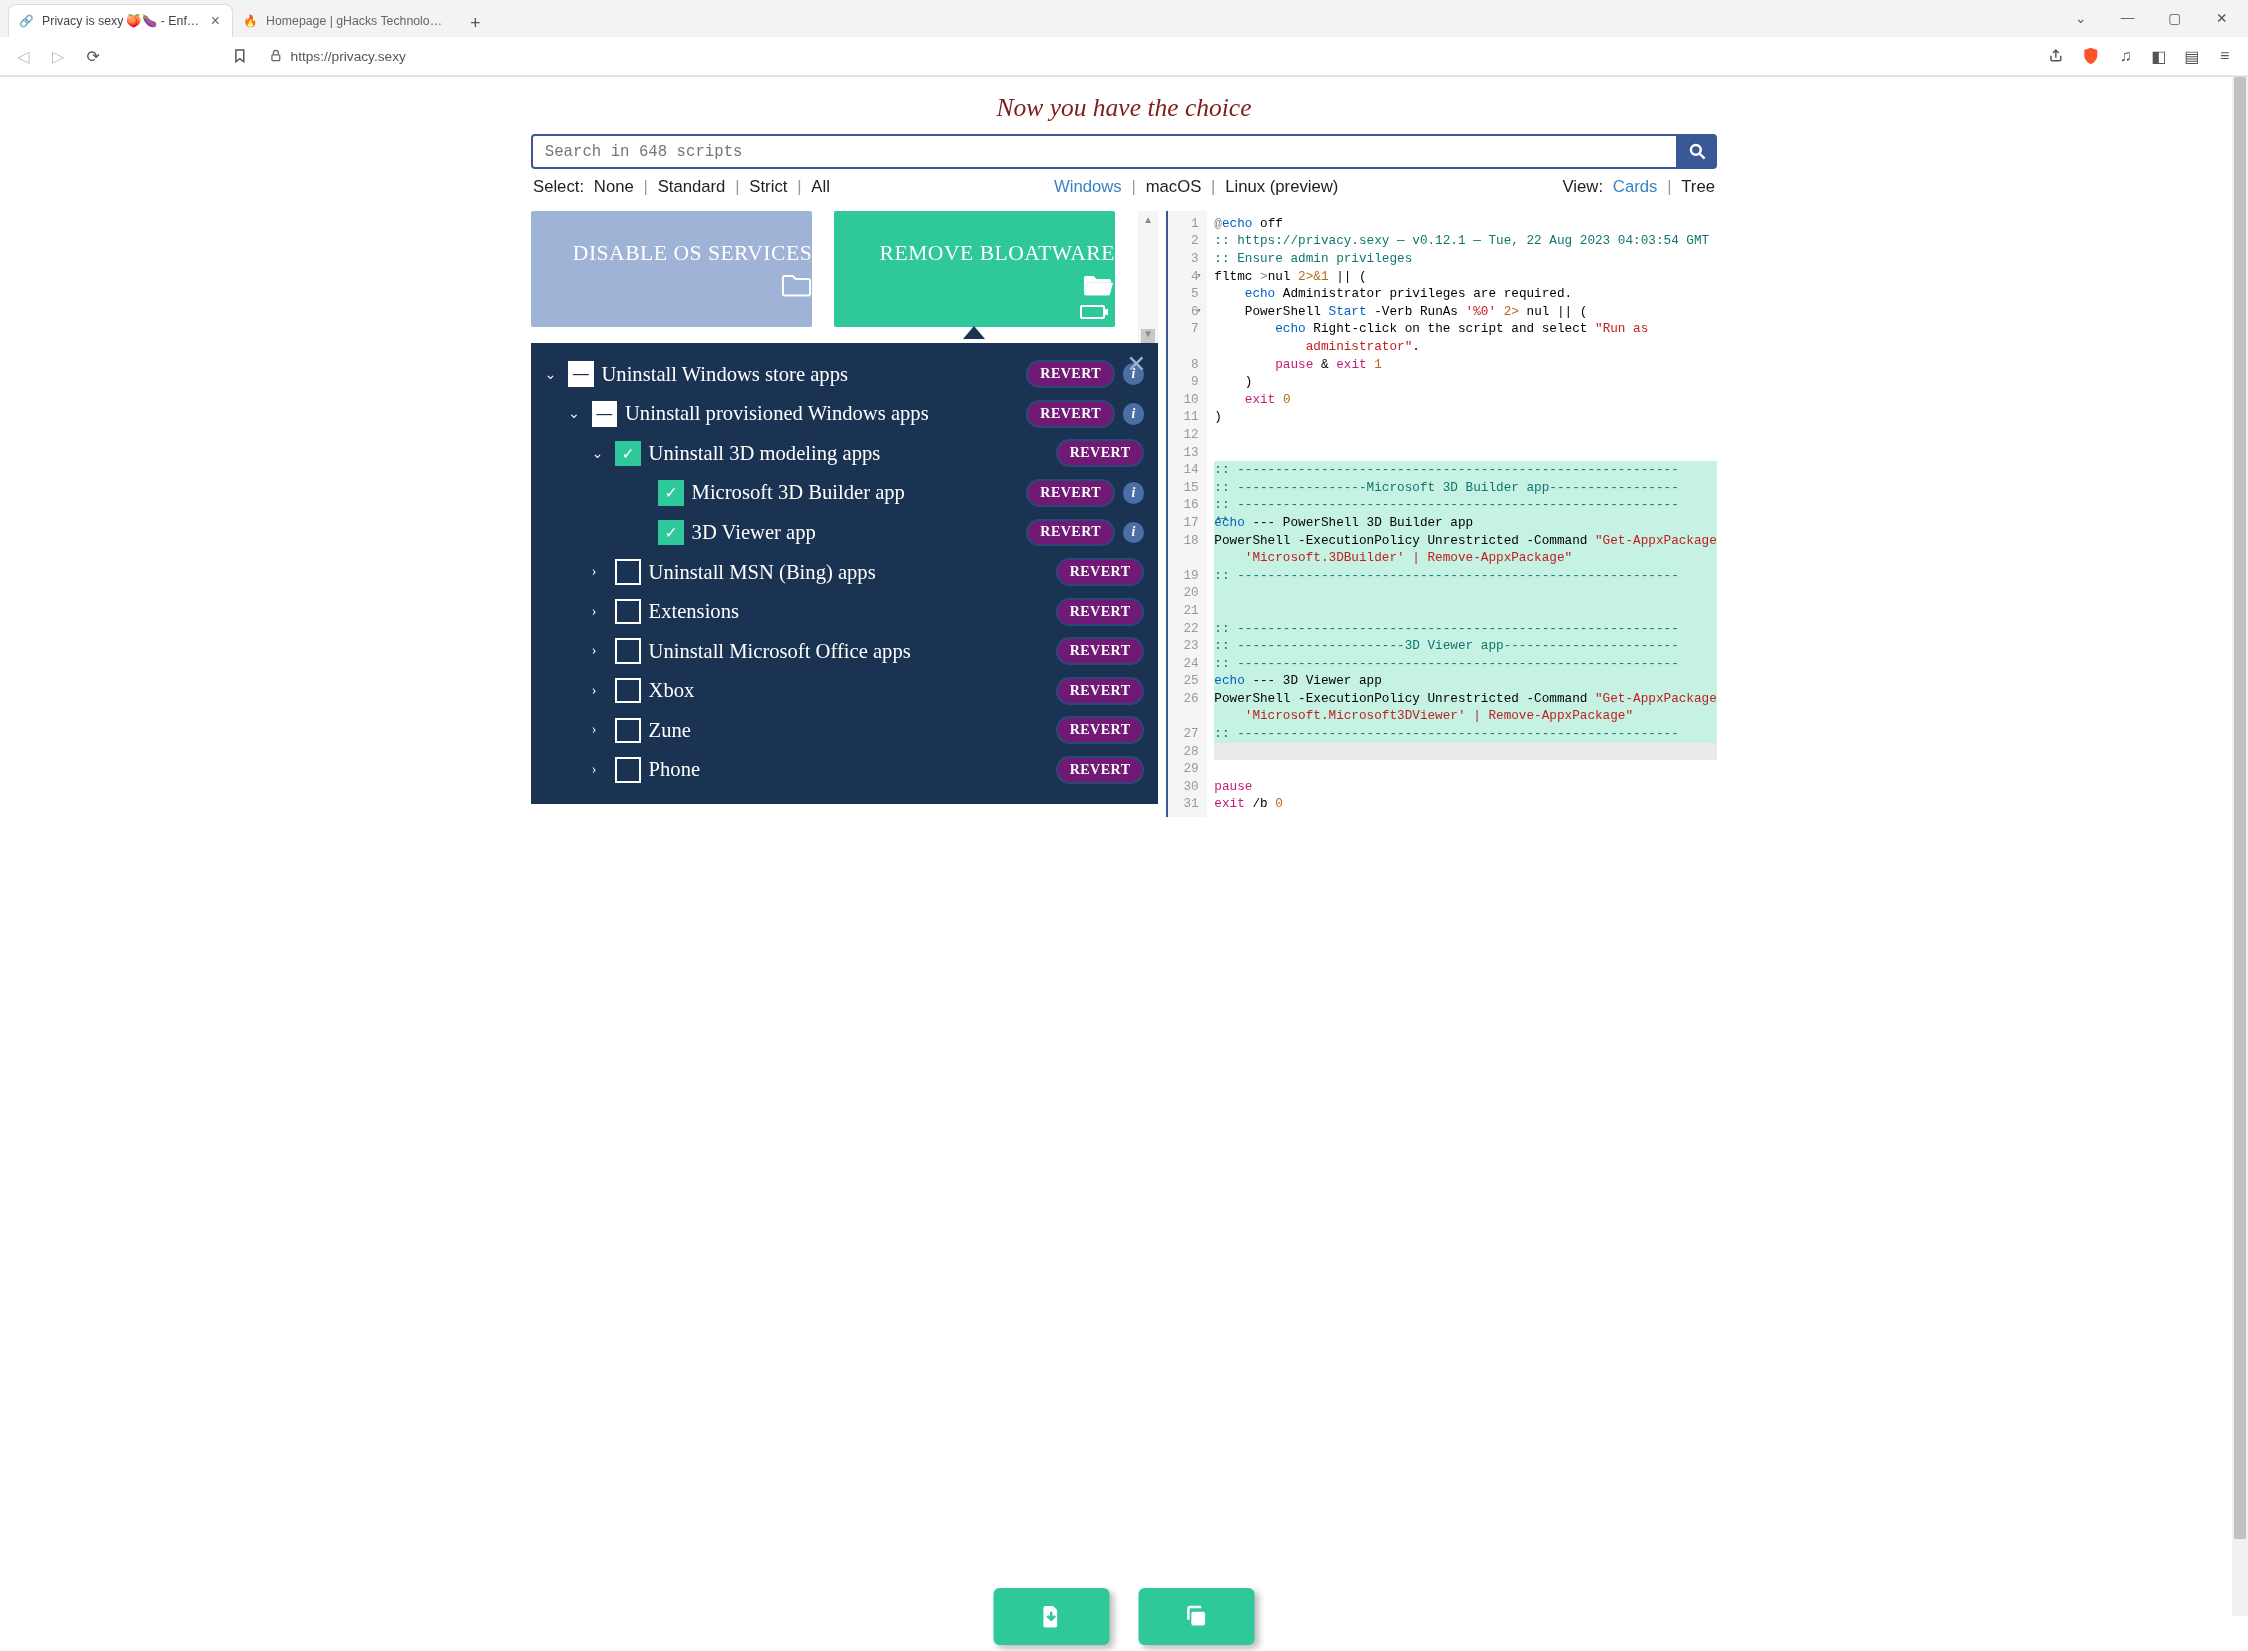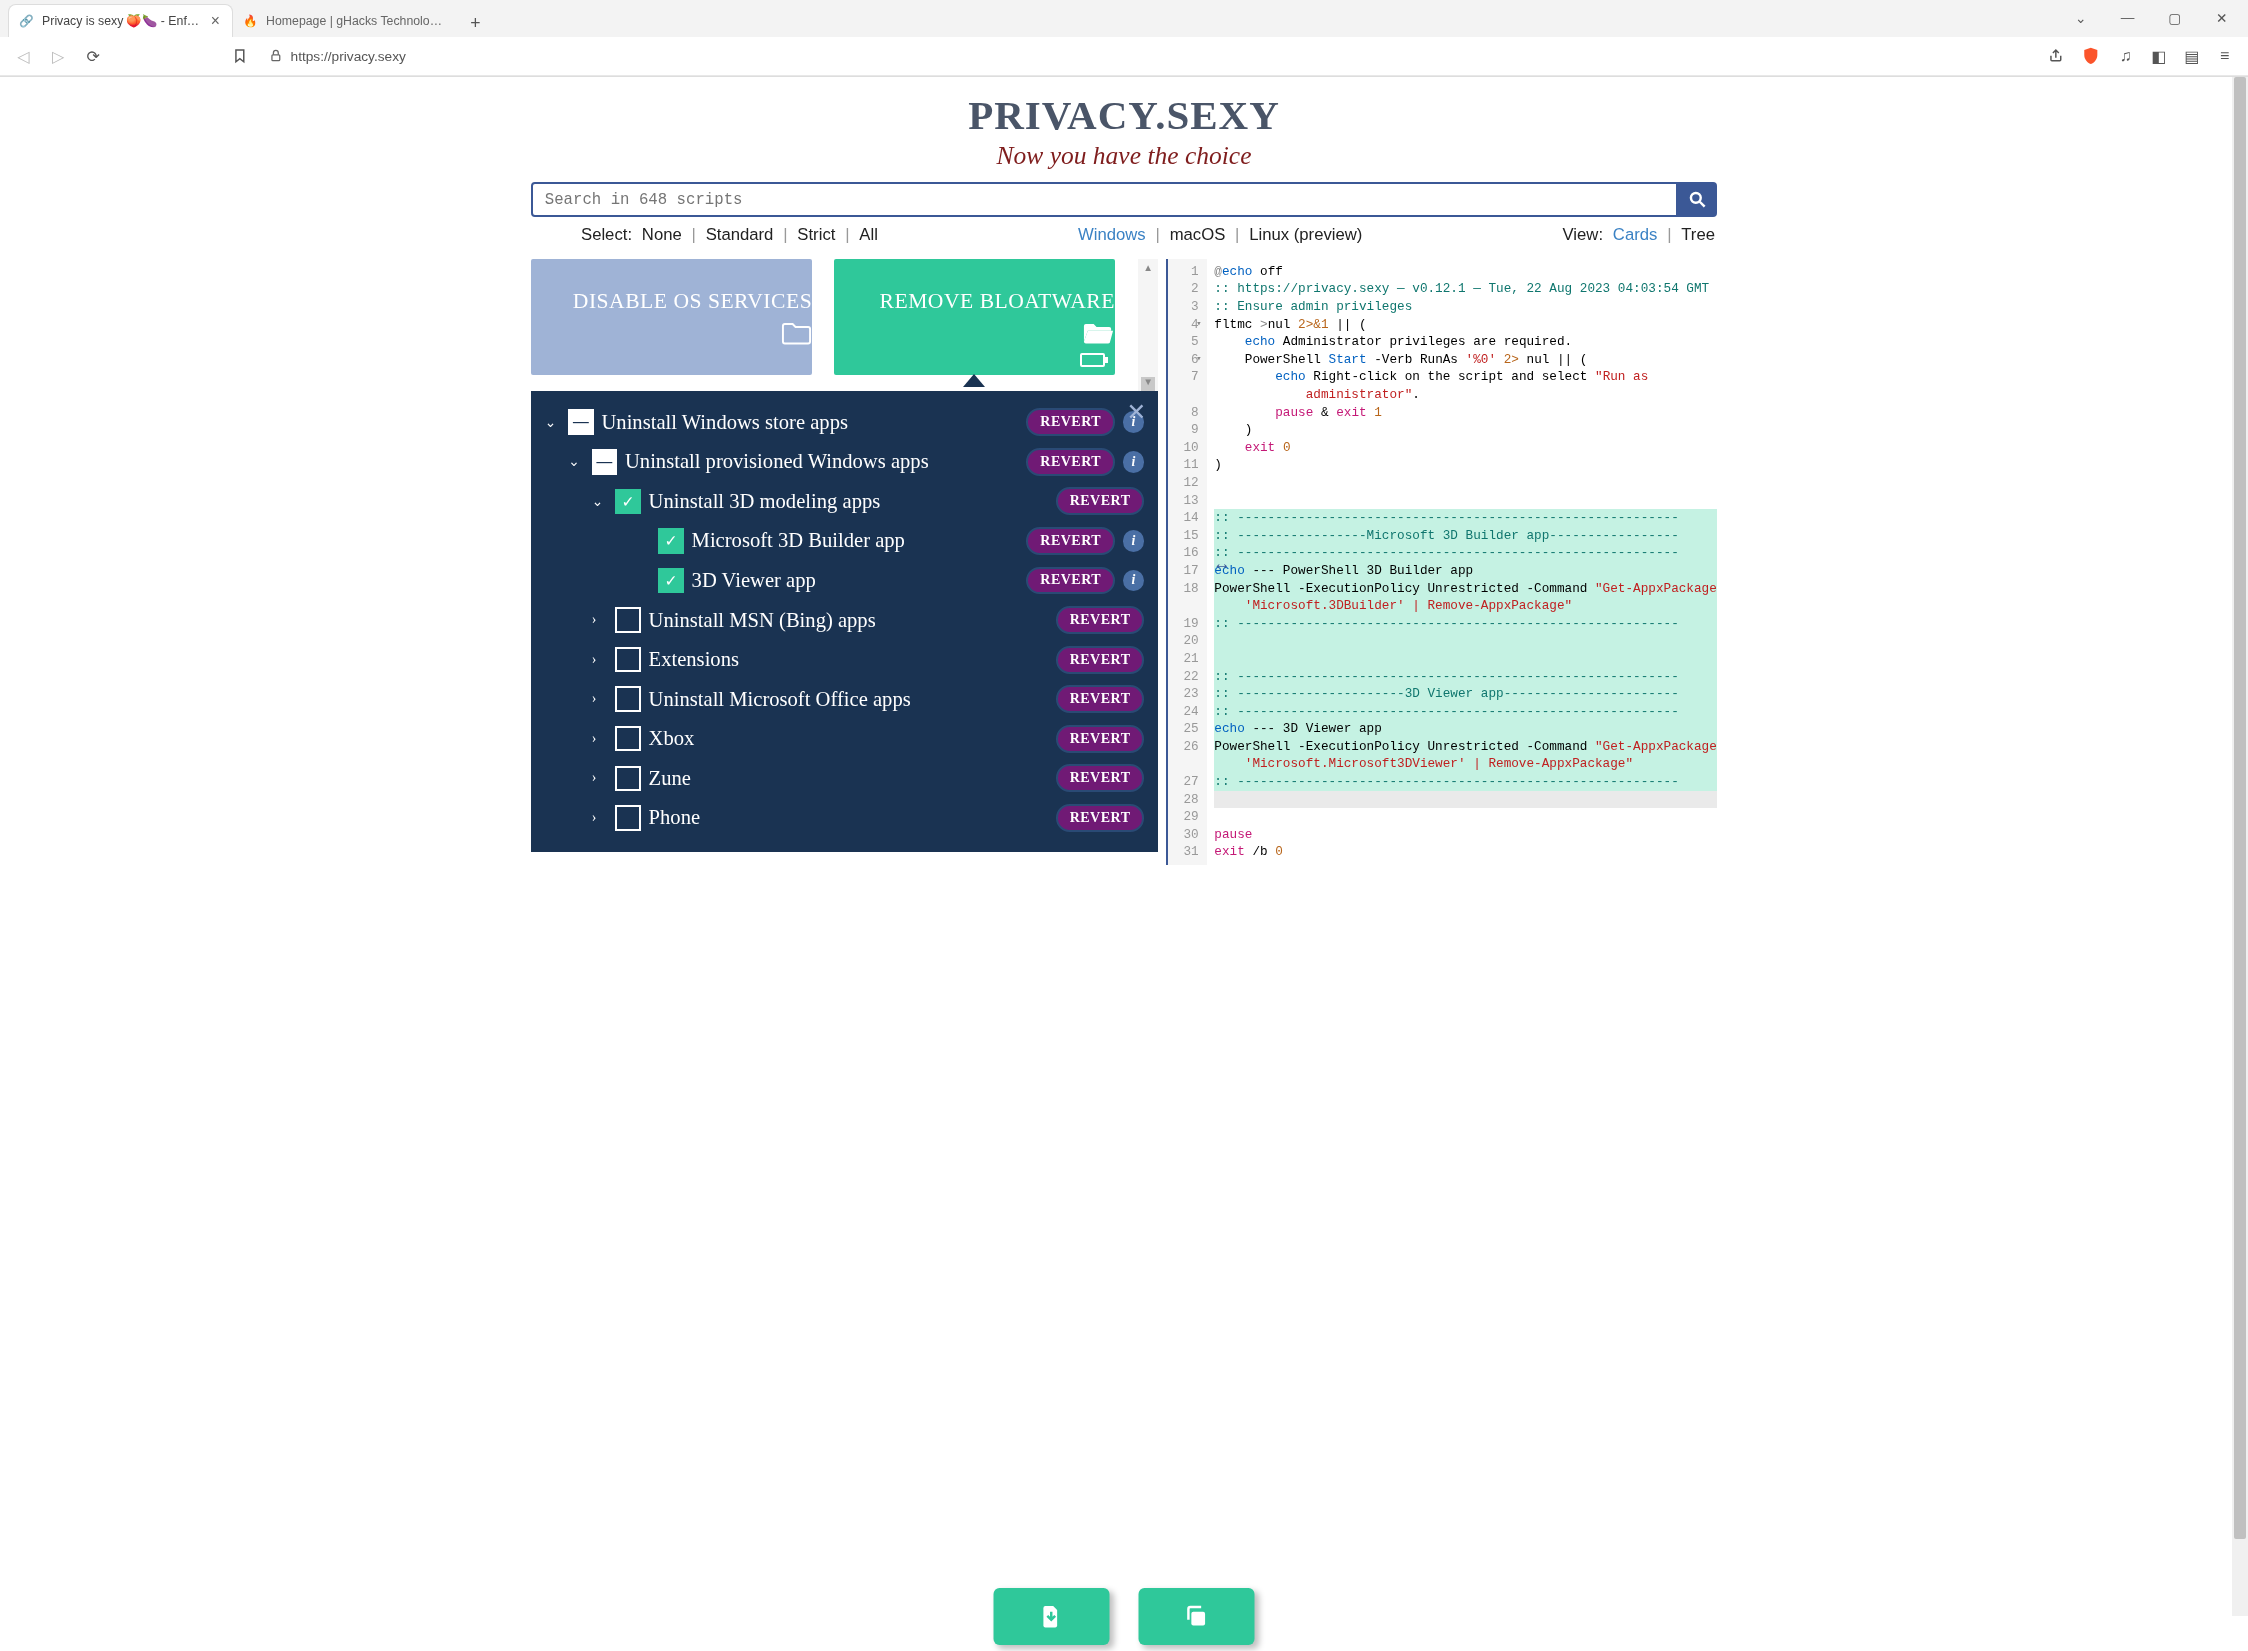--- a/index.html
+++ b/index.html
@@ -36,21 +36,21 @@
 .page-content { max-width: 1186px; margin: 0 auto; padding: 13.7px 0 0; }
 
 .site-header { text-align: center; margin-bottom: 11.8px; }
 .site-title { font-family: Georgia, serif; font-size: 41px; font-weight: bold; color: #4a5568; letter-spacing: 1px; }
 .site-tagline { font-family: "Brush Script MT", cursive; font-size: 25.5px; color: #7f1d1d; font-style: italic; margin-top: 2px; }
 
 .search-row { display: flex; margin: 0 0 7.8px; }
 .search-input { flex: 1; height: 35px; border: 2px solid #3b5896; border-radius: 3.9px 0 0 3.9px; padding: 0 11.8px; font-family: "Courier New", monospace; font-size: 15.7px; outline: none; }
 .search-btn { width: 39px; height: 35px; background: #3b5896; border: none; border-radius: 0 3.9px 3.9px 0; color: #fff; cursor: pointer; display: flex; align-items: center; justify-content: center; }
 
-.filter-bar { display: flex; justify-content: space-between; font-size: 16.7px; color: #333; margin-bottom: 13.7px; padding: 0 2px; margin-left: 48px; }
+.filter-bar { display: flex; justify-content: space-between; font-size: 16.7px; color: #333; margin-bottom: 13.7px; padding: 0 2px; }
 .filter-group { display: flex; gap: 9.8px; align-items: center; }
 .filter-label { color: #222; }
 .filter-link { color: #222; cursor: pointer; }
 .filter-link.active { color: #3b82c4; }
 .filter-sep { color: #999; }
 
 .main-split { display: flex; gap: 7.8px; position: relative; }
 .left-pane { flex: 0 0 627px; display: flex; flex-direction: column; }
 .right-pane { flex: 1; display: flex; }
 .split-handle { position: absolute; left: 682px; top: 294px; width: 19.6px; height: 19.6px; color: #3b5896; font-size: 17.6px; z-index: 10; }
@@ -164,21 +164,20 @@
   </div>
 </div>
 
 <div class="page-wrapper">
   <div class="page-scrollbar">
     <div class="page-scrollbar-thumb" style="top:0;height:95%"></div>
   </div>
   <div class="page-content">
 
     <div class="site-header">
-      <div class="site-title">PRIVACY.SEXY</div>
       <div class="site-tagline">Now you have the choice</div>
     </div>
 
     <div class="search-row">
       <input class="search-input" placeholder="Search in 648 scripts" style="">
       <button class="search-btn">
         <svg width="19.6" height="19.6" viewBox="0 0 20 20" fill="none" stroke="#fff" stroke-width="2.5">
             <circle cx="8" cy="8" r="5"></circle>
             <path d="M12 12l5 5"></path>
           </svg>

